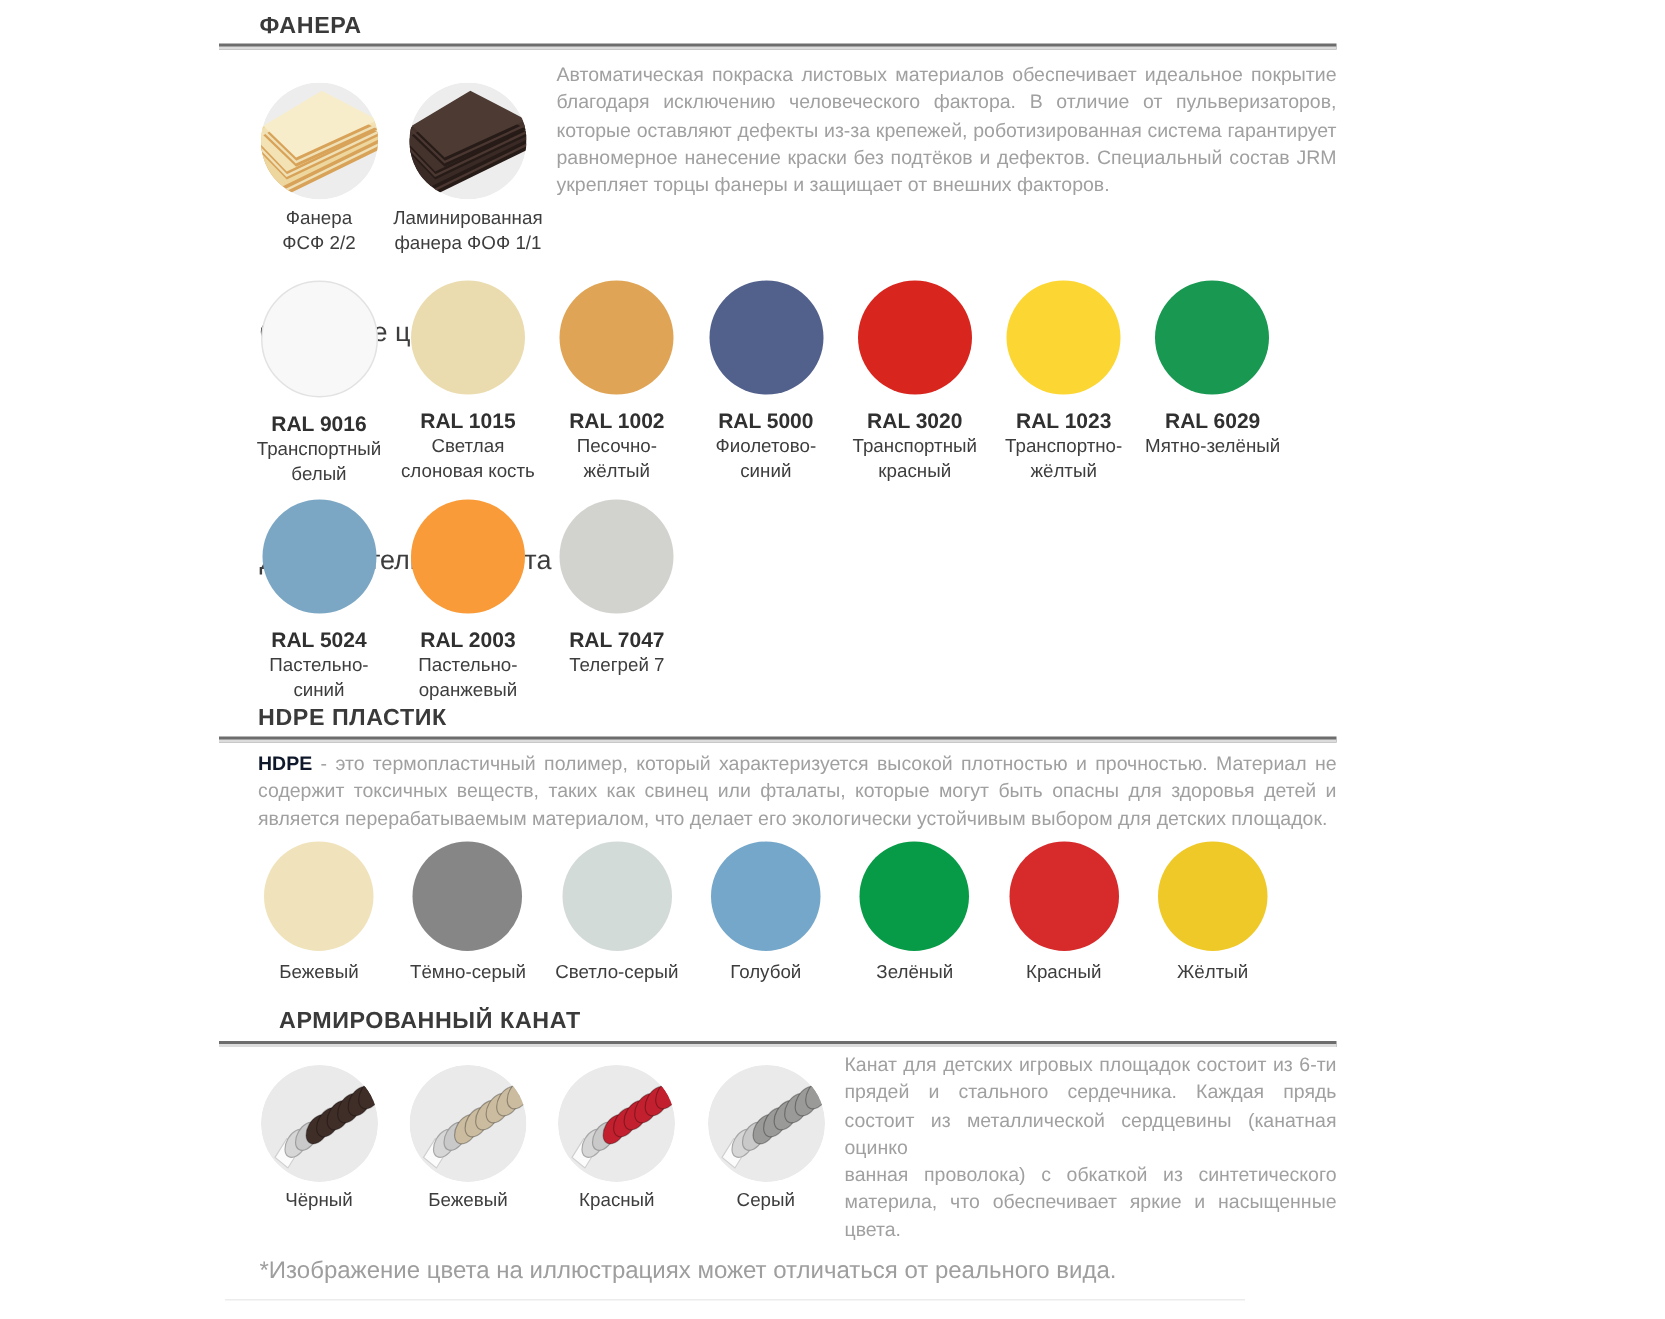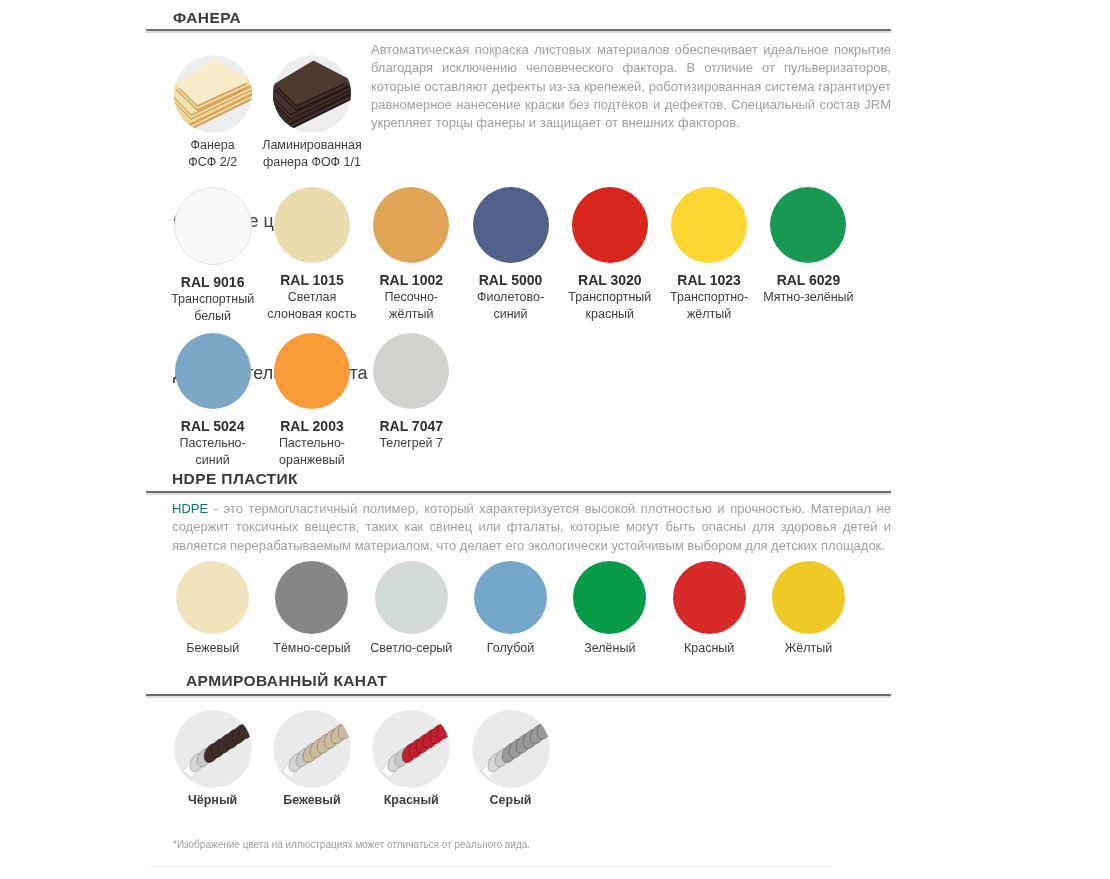--- a/index.html
+++ b/index.html
@@ -3,42 +3,42 @@
 <meta charset="utf-8">
 <style>
   html,body{margin:0;padding:0;background:#fff;}
   body{font-family:"Liberation Sans","DejaVu Sans",sans-serif;color:#3d3d3d;}
   .page{position:relative;width:1110px;height:879px;background:#ffffff;overflow:hidden;}
 
   .sec-title{position:absolute;font-size:15.5px;font-weight:700;color:#3a3a3a;letter-spacing:.4px;margin:0;}
   .rule{position:absolute;left:146px;width:745px;height:2px;background:#6d6d6d;border-bottom:2px solid #dcdcdc;}
 
   .para{position:absolute;font-size:13px;line-height:18.3px;color:#a0a0a0;text-align:justify;margin:0;}
-  .para .lead{color:#0f766e;font-weight:400;}
+  .para .lead{color:#0f172a;font-weight:700;}
   .pre{white-space:pre-line;}
 
   .sub-label{position:absolute;font-size:18px;color:#3d3d3d;margin-top:46px;}
 
   .row{position:absolute;left:163px;display:flex;}
   .cell{width:99.3px;display:flex;flex-direction:column;align-items:center;}
   .swatch{border-radius:50%;flex:0 0 auto;}
   .sw76{width:76px;height:76px;}
   .sw73{width:73px;height:73px;}
   .code{margin-top:8px;font-size:14px;font-weight:700;color:#303030;line-height:1.3;}
   .cname{font-size:12.5px;color:#3d3d3d;text-align:center;line-height:1.32;white-space:pre-line;}
   .hname{margin-top:7px;font-size:12.5px;color:#3d3d3d;}
 
   .icon-svg{width:78px;height:78px;display:block;}
   .type-label{margin-top:4px;font-size:12.5px;color:#3d3d3d;text-align:center;line-height:1.35;white-space:pre-line;}
   .rope-label{margin-top:5px;font-size:12.5px;color:#3d3d3d;}
 
   .ply-light{--edge:#d8a359;--stripe:#efe0b6;--f1:#eed79e;--f2:#f3e2b4;--f3:#f8edca;}
   .ply-dark{--edge:#271b18;--stripe:#4a3731;--f1:#3a2a26;--f2:#44322d;--f3:#4d3a33;}
 
-  .footnote{position:absolute;font-size:10px;color:#9e9e9e;}
+  .footnote{position:absolute;font-size:16px;color:#9e9e9e;}
   .bottom-line{position:absolute;height:1px;background:#ececec;}
 </style>
 </head>
 <body>
 
 <svg width="0" height="0" style="position:absolute" aria-hidden="true">
   <defs>
     <clipPath id="circleClip">
         <circle cx="50" cy="50" r="50"></circle>
       </clipPath>
@@ -193,21 +193,21 @@
     </div>
     <div class="cell">
       <div class="swatch sw73" style="background: rgb(239, 201, 40);"></div>
       <div class="hname">Жёлтый</div>
     </div>
   </div>
 
   <h2 class="sec-title" style="left:186px;top:672px;">АРМИРОВАННЫЙ КАНАТ</h2>
   <div class="rule" style="top:694px;"></div>
 
-  <div class="row" style="top:710px;font-weight:bold;">
+  <div class="row" style="top:710px;">
     <div class="cell">
       <svg class="icon-svg" viewBox="0 0 100 100" style="color: rgb(63, 45, 40);">
           <use href="#ropeShape"></use>
         </svg>
       <div class="rope-label">Чёрный</div>
     </div>
     <div class="cell">
       <svg class="icon-svg" viewBox="0 0 100 100" style="color: rgb(203, 188, 160);">
           <use href="#ropeShape"></use>
         </svg>
@@ -220,17 +220,19 @@
       <div class="rope-label">Красный</div>
     </div>
     <div class="cell">
       <svg class="icon-svg" viewBox="0 0 100 100" style="color: rgb(154, 154, 152);">
           <use href="#ropeShape"></use>
         </svg>
       <div class="rope-label">Серый</div>
     </div>
   </div>
 
+  <p class="para pre" style="left:563px;top:701px;width:328px;">Канат для детских игровых площадок состоит из 6-ти прядей и стального сердечника. Каждая прядь состоит из металлической сердцевины (канатная оцинко
+ванная проволока) с обкаткой из синтетического материла, что обеспечивает яркие и насыщенные цвета.</p>
 
   <div class="footnote" style="left:173px;top:839px;">*Изображение цвета на иллюстрациях может отличаться от реального вида.</div>
   <div class="bottom-line" style="left:150px;top:866px;width:680px;"></div>
 
 </div>
 
 </body></html>

